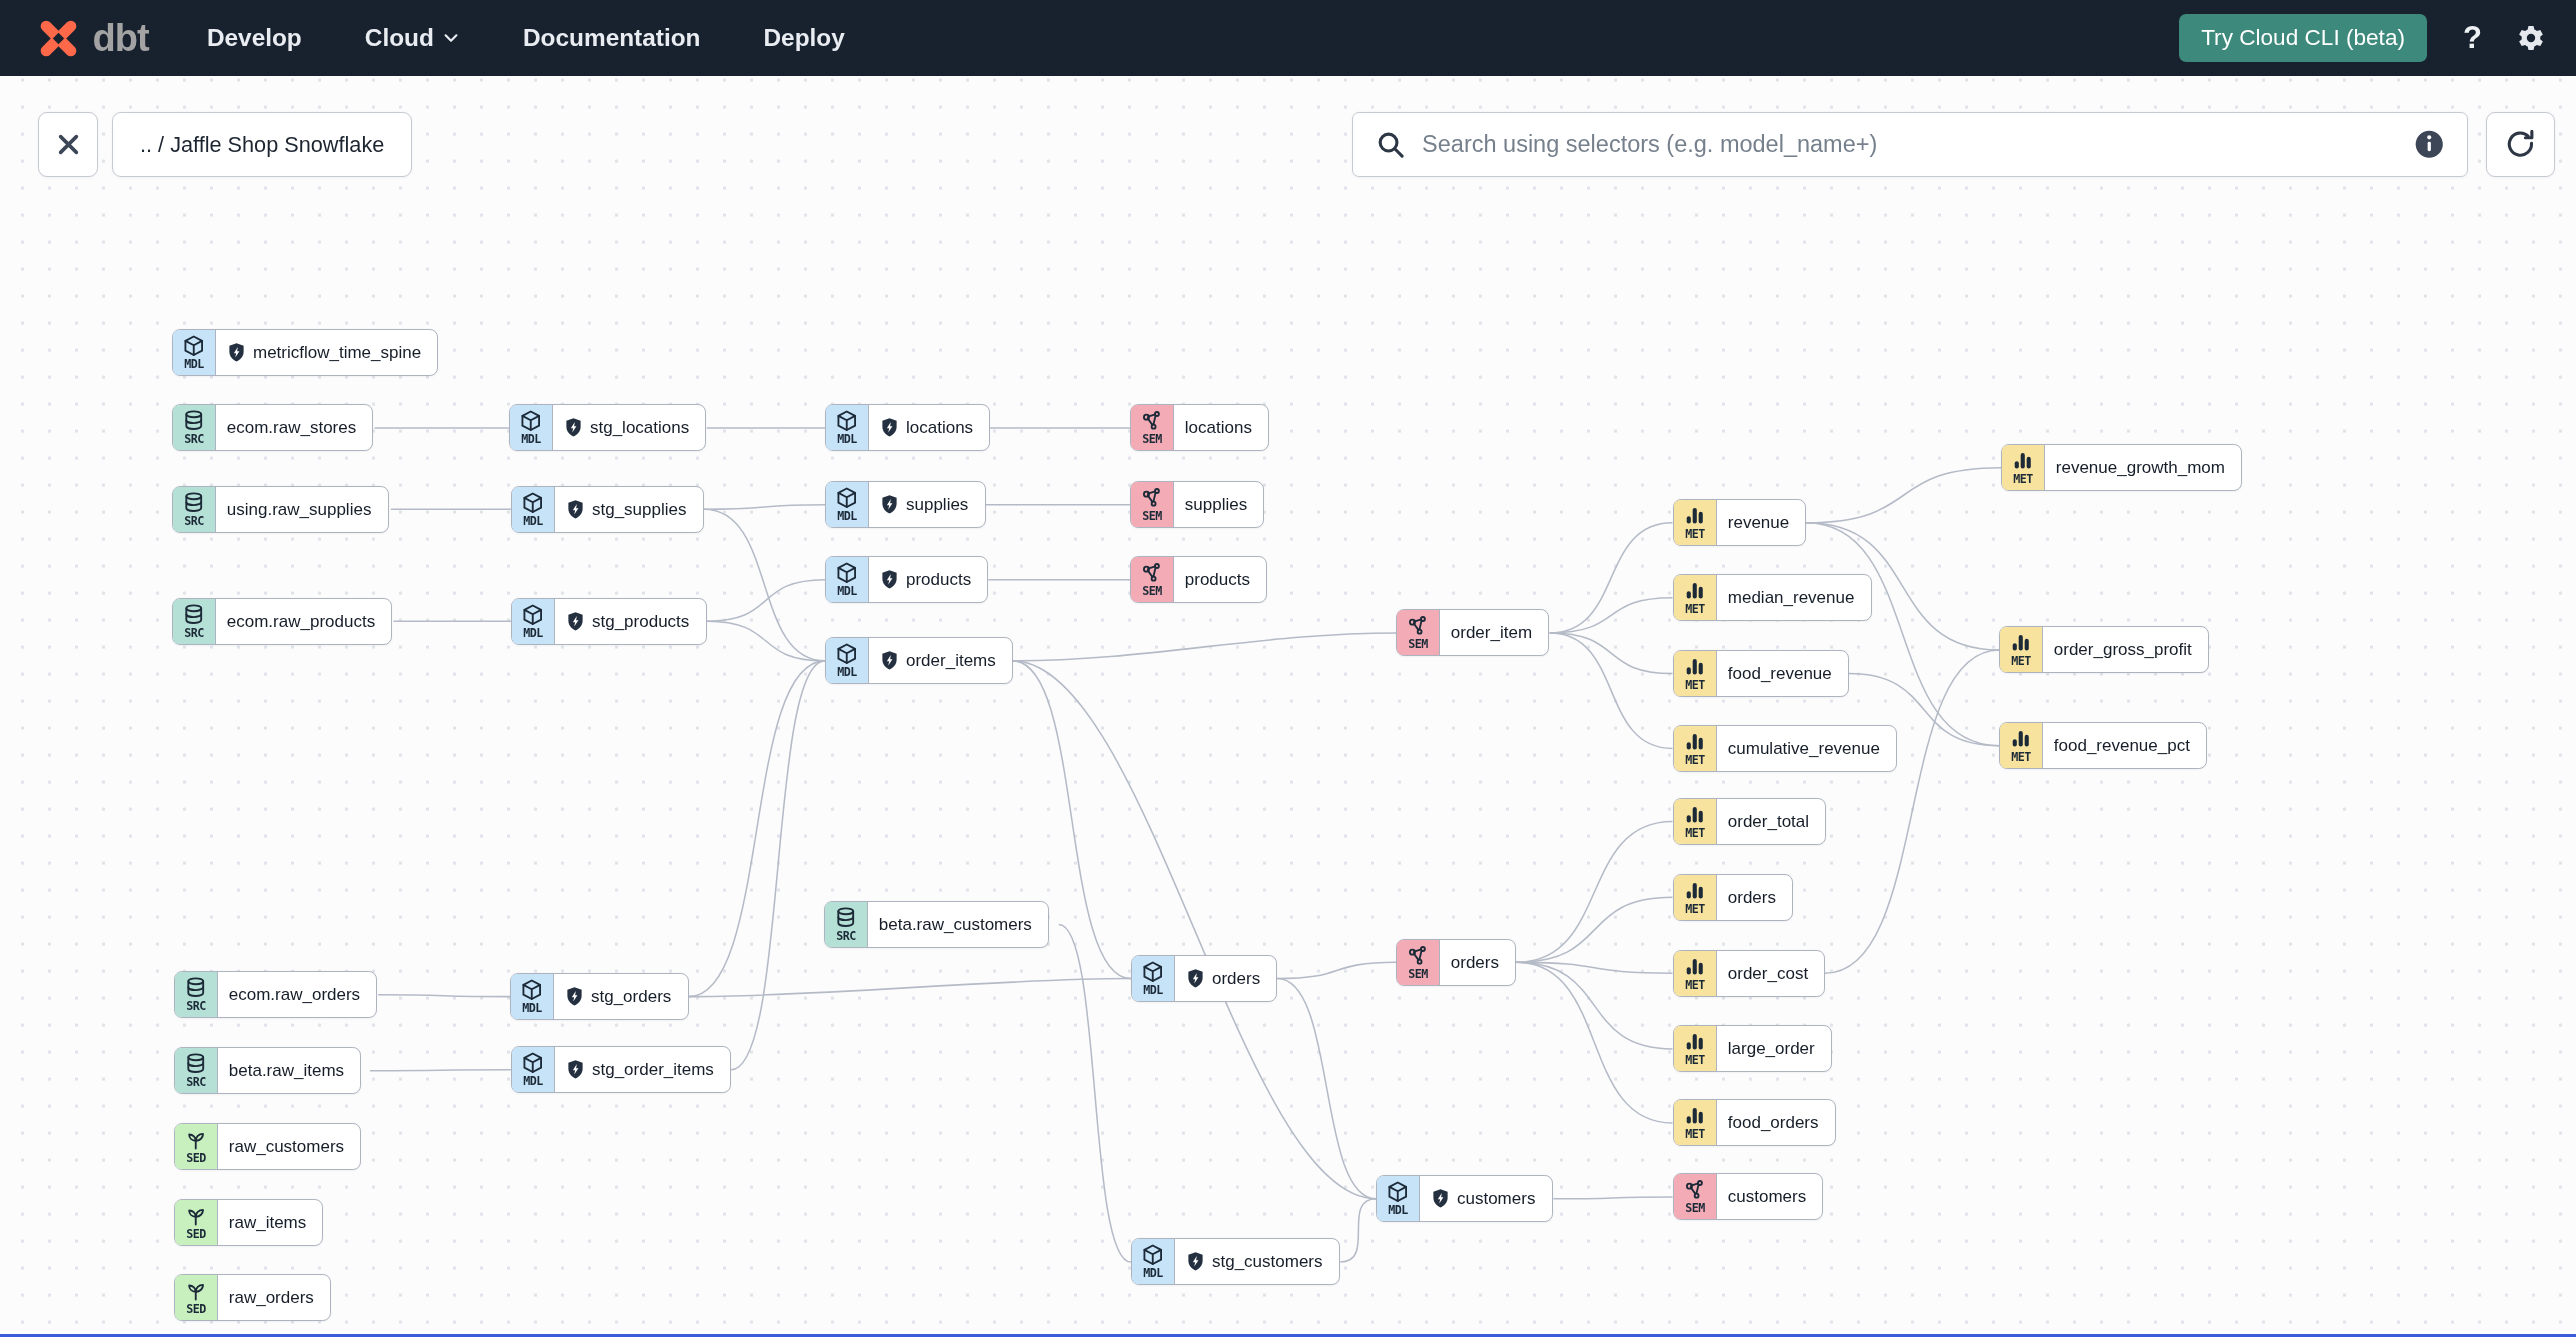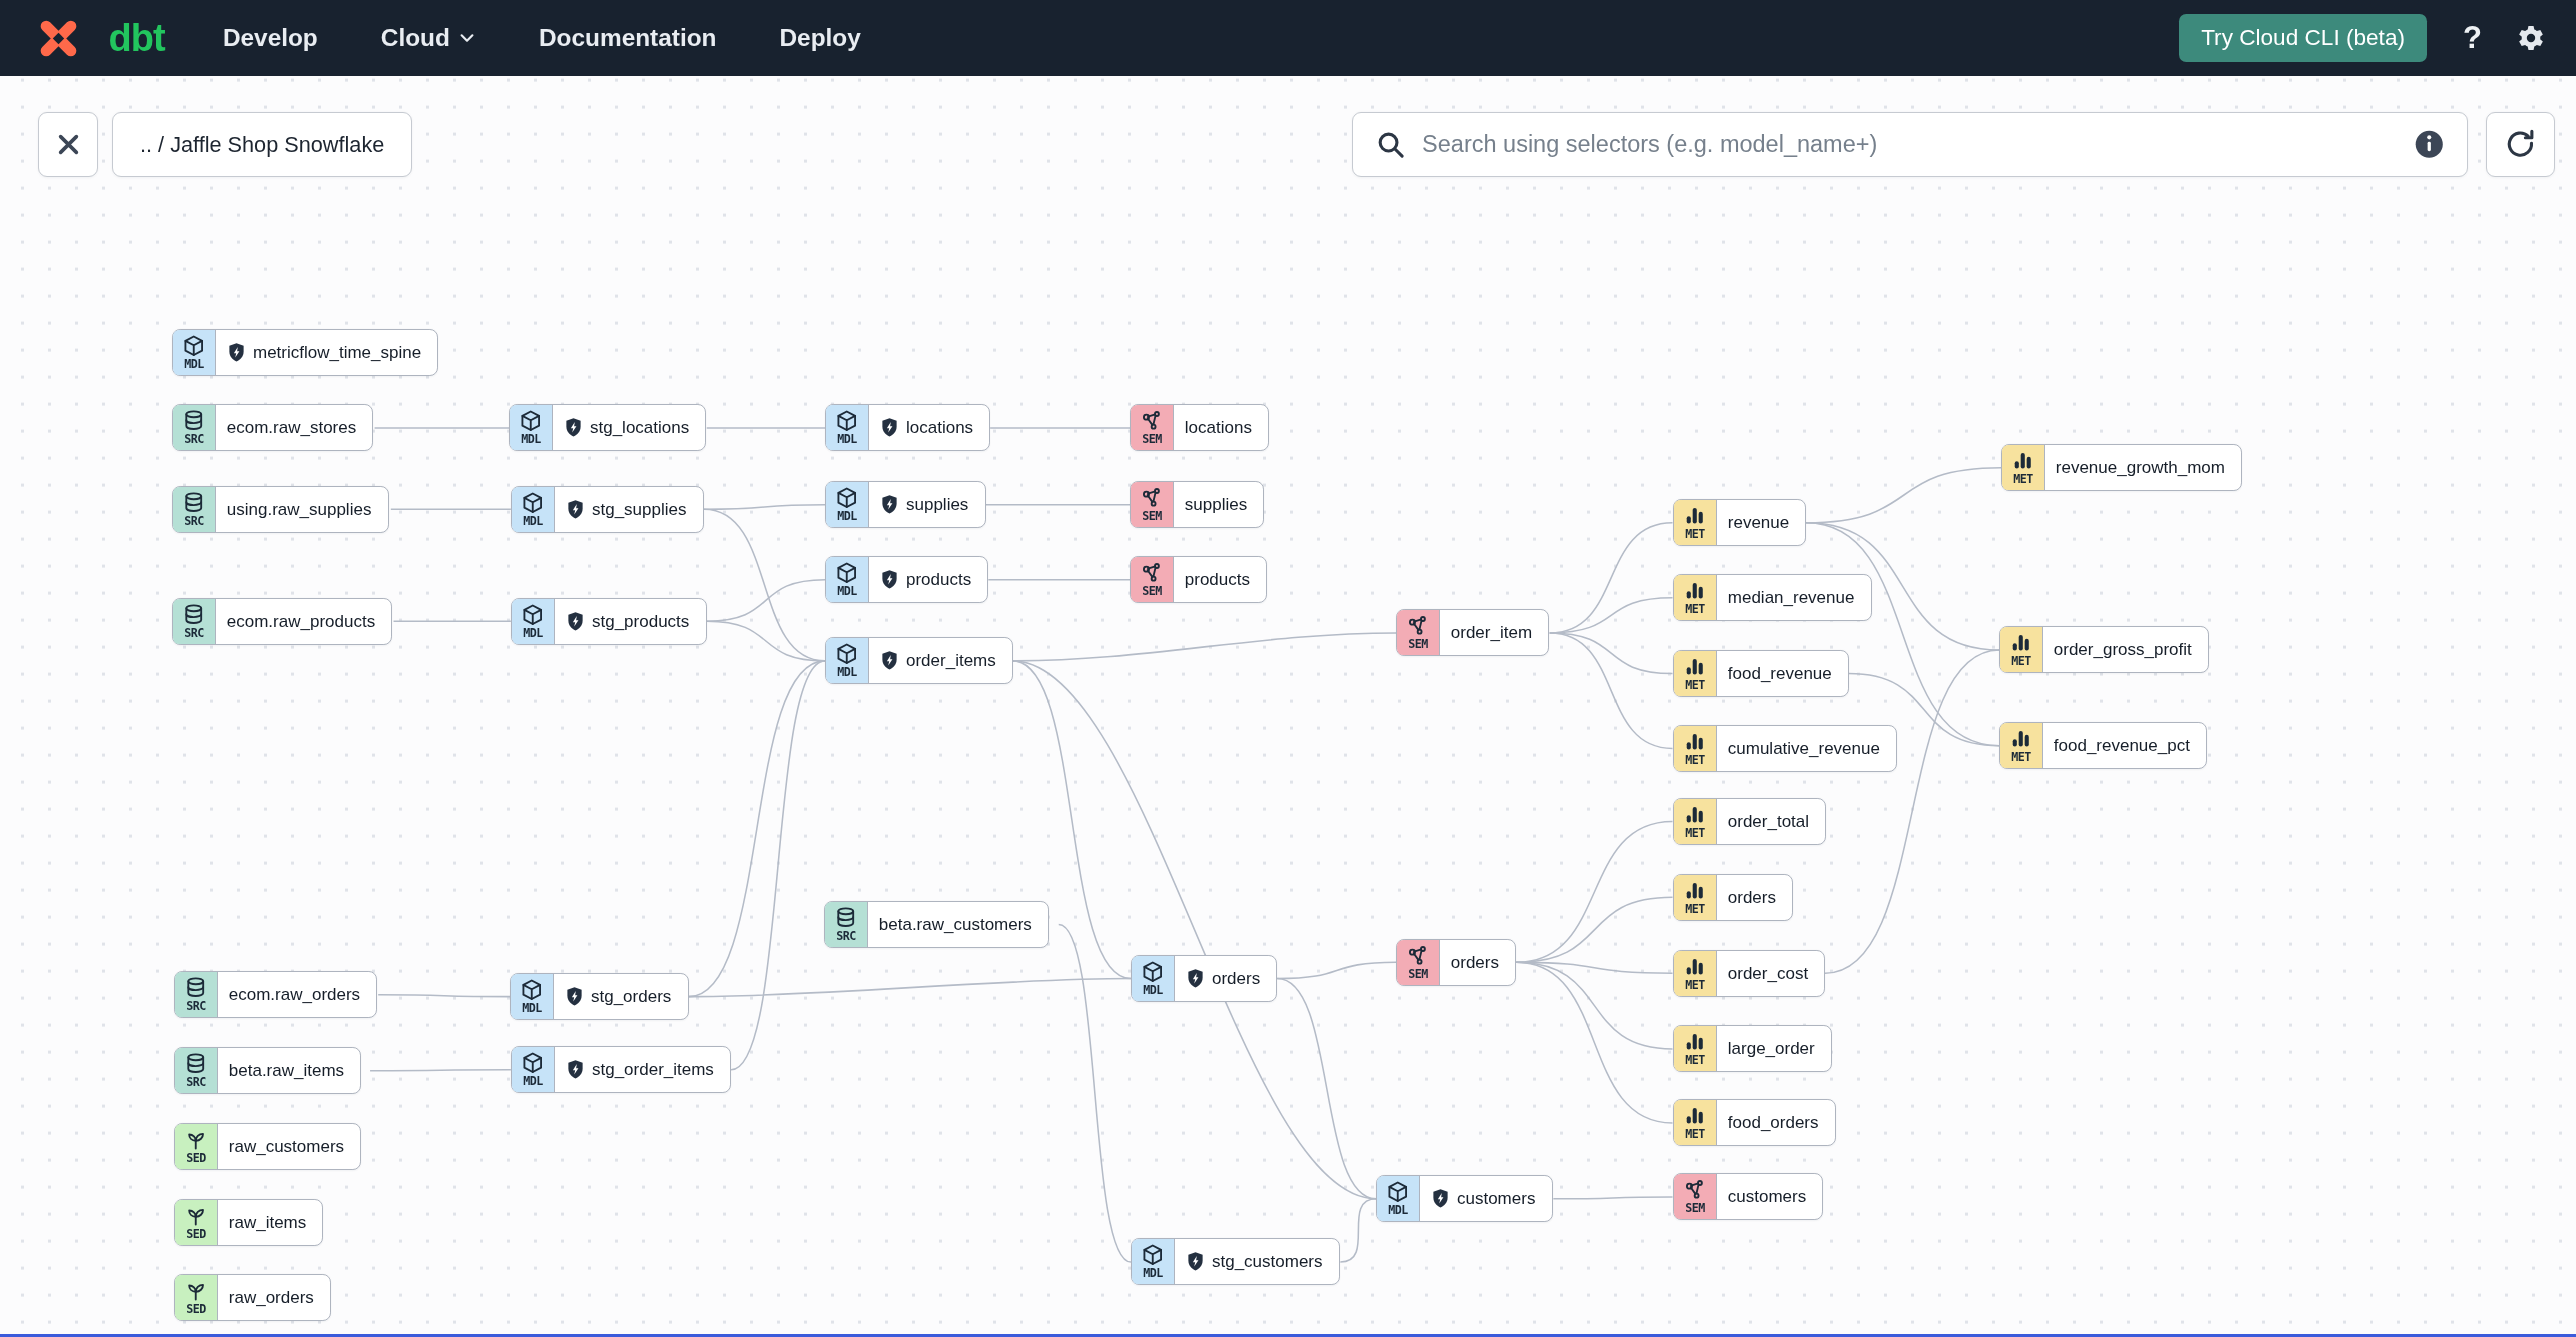--- a/index.html
+++ b/index.html
@@ -30,21 +30,21 @@
     display:flex;align-items:center;gap:7.2px;padding:0 16.2px 0 10.8px;
     font:500 17px "Liberation Sans",sans-serif;color:#161e29;white-space:nowrap;
   }
   .shield{display:flex;line-height:0;}
   
   .navbar{
     position:absolute;top:0;left:0;right:0;height:76px;background:#18222f;
     display:flex;align-items:center;padding:0 27px 0 32.5px;box-sizing:border-box;z-index:30;
   }
   .brand{display:flex;align-items:center;gap:9px;margin-right:58px;}
-  .brand-word{font:700 38px "Liberation Sans",sans-serif;color:#22c55e;letter-spacing:-0.9px;margin-left:16px;}
+  .brand-word{font:700 38px "Liberation Sans",sans-serif;color:#a3a3a3;letter-spacing:-0.9px;}
   .menu{display:flex;align-items:center;gap:63px;}
   .menu-item{display:flex;align-items:center;gap:8.1px;font:600 24.4px "Liberation Sans",sans-serif;color:#e9edf2;cursor:pointer;}
   .nav-right{margin-left:auto;display:flex;align-items:center;gap:31px;}
   .cta{
     background:#3d8a7c;color:#ffffff;font:500 22.6px "Liberation Sans",sans-serif;
     border:none;border-radius:7.2px;padding:10.8px 21.7px;cursor:pointer;
   }
   .acct{display:flex;align-items:center;gap:11.7px;color:#ffffff;}
   .acct-name{font:700 24.4px "Liberation Sans",sans-serif;}
   .acct-slash{font:400 24.4px "Liberation Sans",sans-serif;color:#aab3bf;margin:0 3.6px;}
@@ -52,21 +52,21 @@
   .help{font:700 31px "Liberation Sans",sans-serif;color:#eef1f4;cursor:pointer;margin-left:5.4px;}
   .iconbtn{display:flex;align-items:center;cursor:pointer;line-height:0;}
   
   .chip{
     position:absolute;top:112px;height:65px;background:#ffffff;border:1.4px solid #c6cad1;
     border-radius:9px;display:flex;align-items:center;justify-content:center;
     box-sizing:border-box;box-shadow:0 0.9px 2.7px rgba(25,35,50,.05);z-index:20;cursor:pointer;
   }
   .close-chip{left:38px;width:60px;}
   .crumb-chip{left:112px;padding:0 27px;font:400 21.7px "Liberation Sans",sans-serif;color:#1d2530;}
-  .search-wrap{left:1352px;width:1116px;padding:0 21.7px;display:flex;gap:14.4px;cursor:text;}
+  .search-wrap{left:1352px;width:1116px;padding:0 21.7px;display:flex;gap:14.4px;cursor:text;border-radius:7px;}
   .search-input{
     flex:1;border:none;outline:none;font:400 23.5px "Liberation Sans",sans-serif;color:#222a35;
     background:transparent;
   }
   .search-input::placeholder{color:#76808c;}
   .refresh-chip{left:2486px;width:69px;}
   .bottom-accent{position:absolute;left:0;right:0;bottom:0;height:4.5px;z-index:25;}
 </style>
 </head>
 <body>

